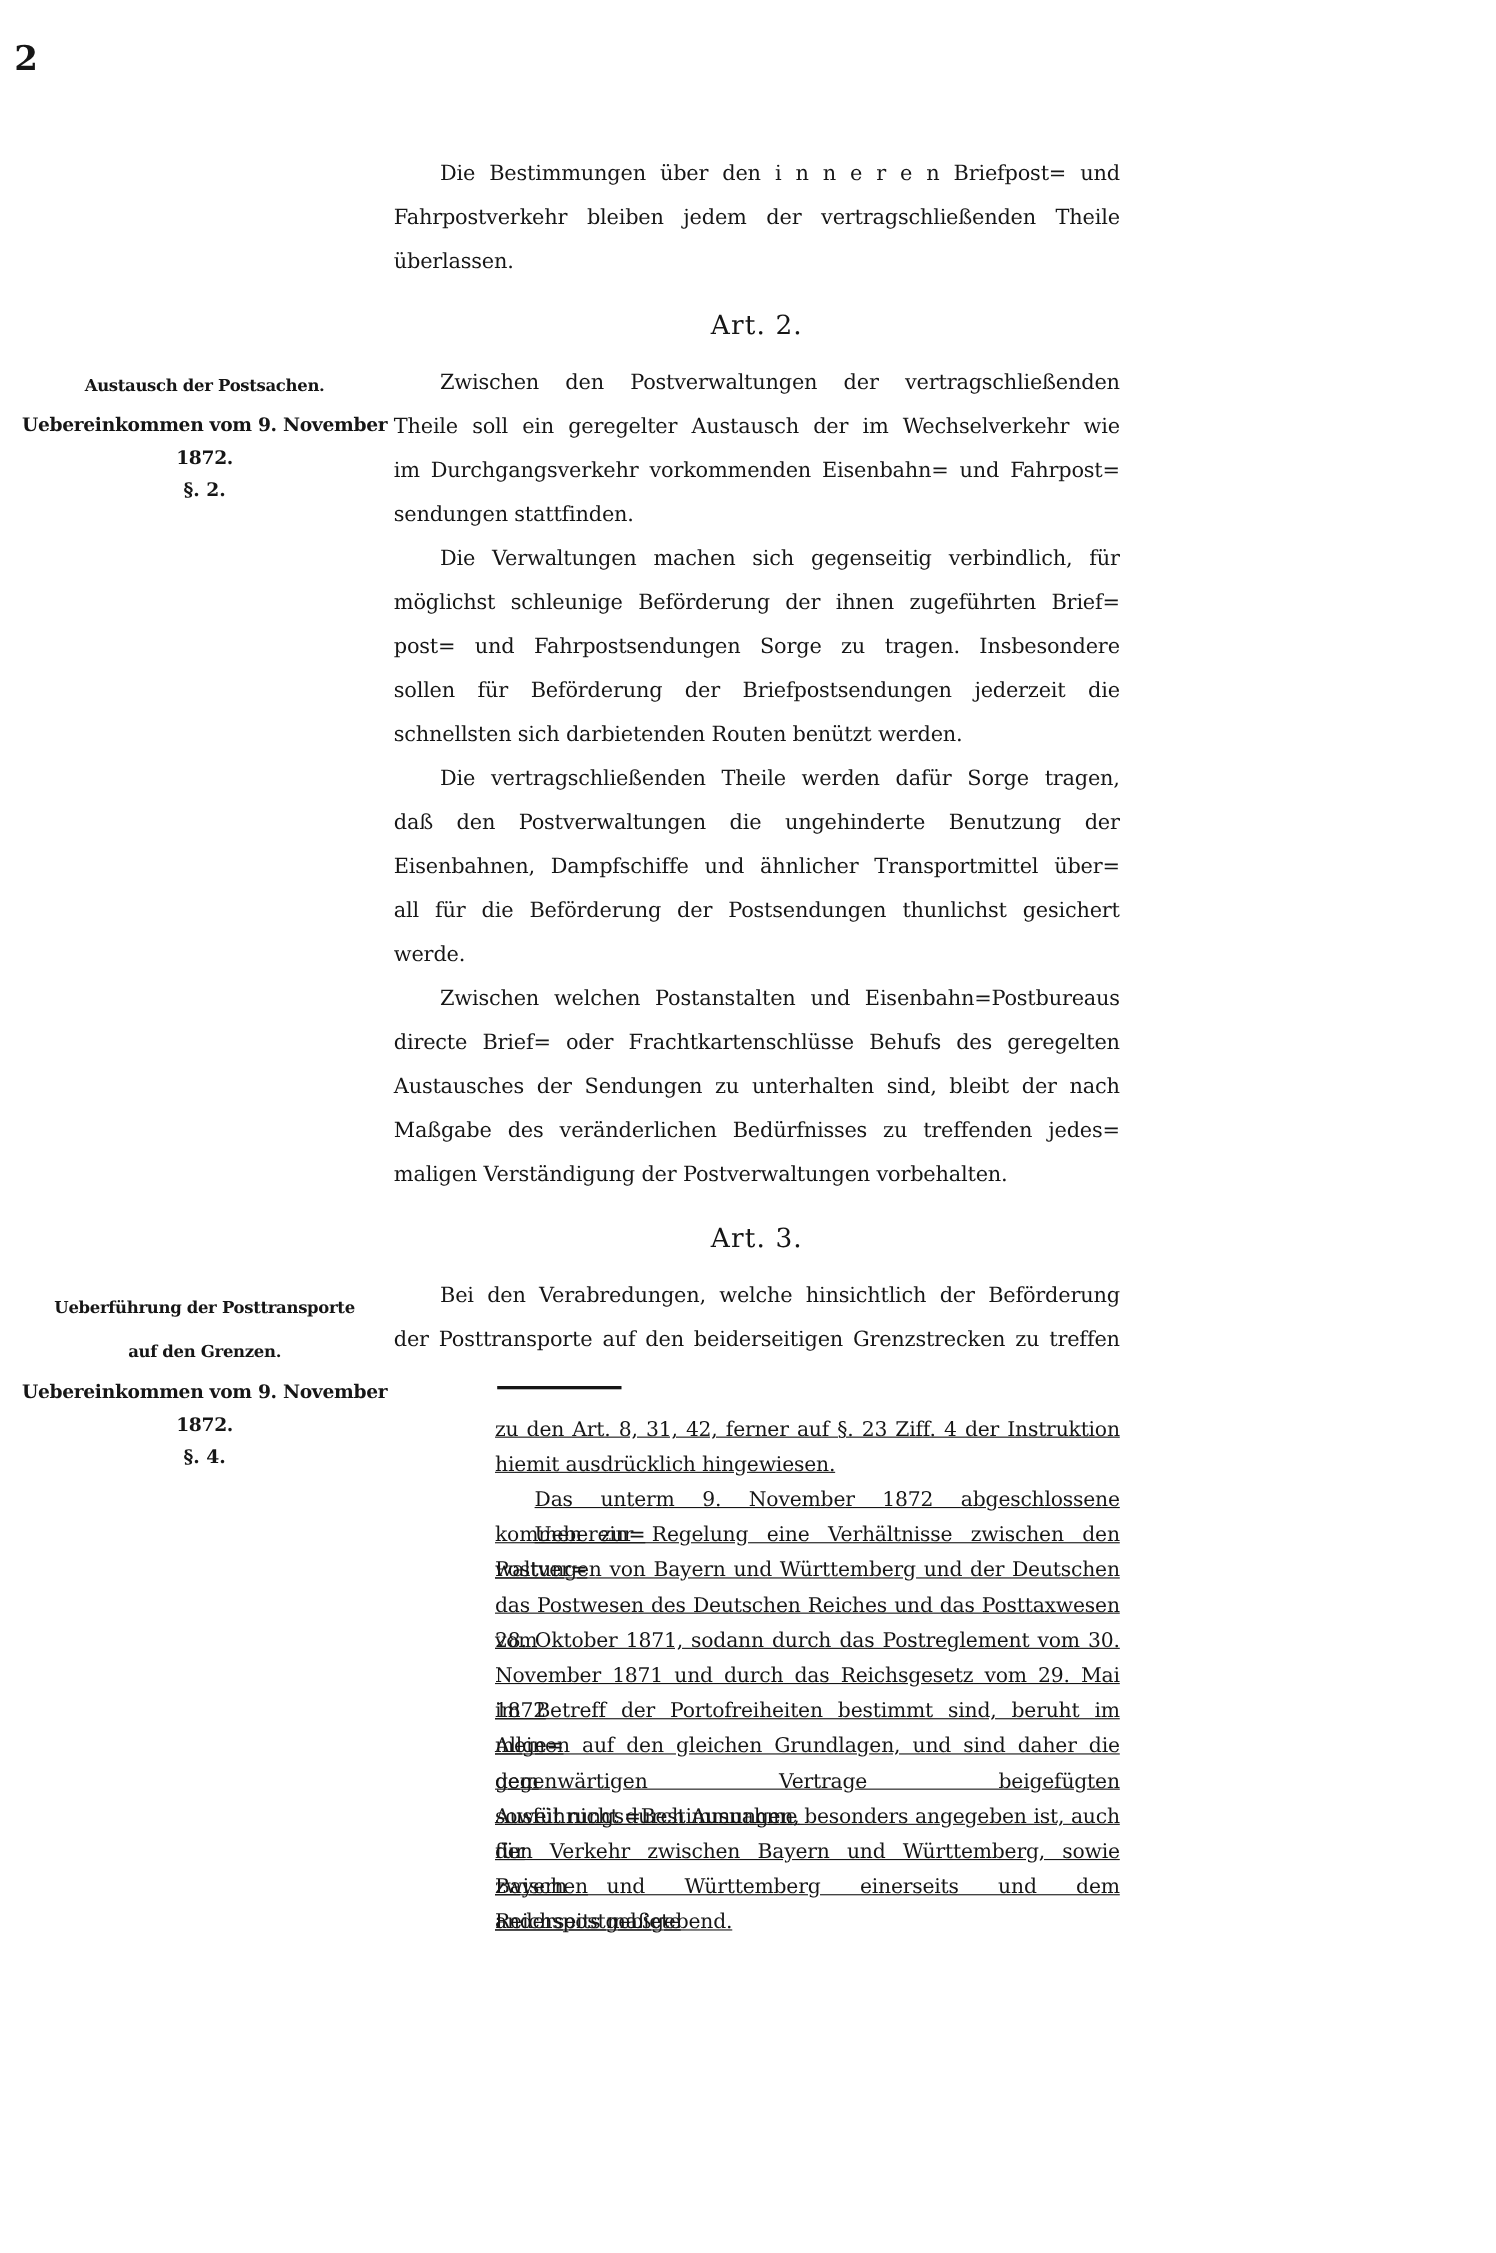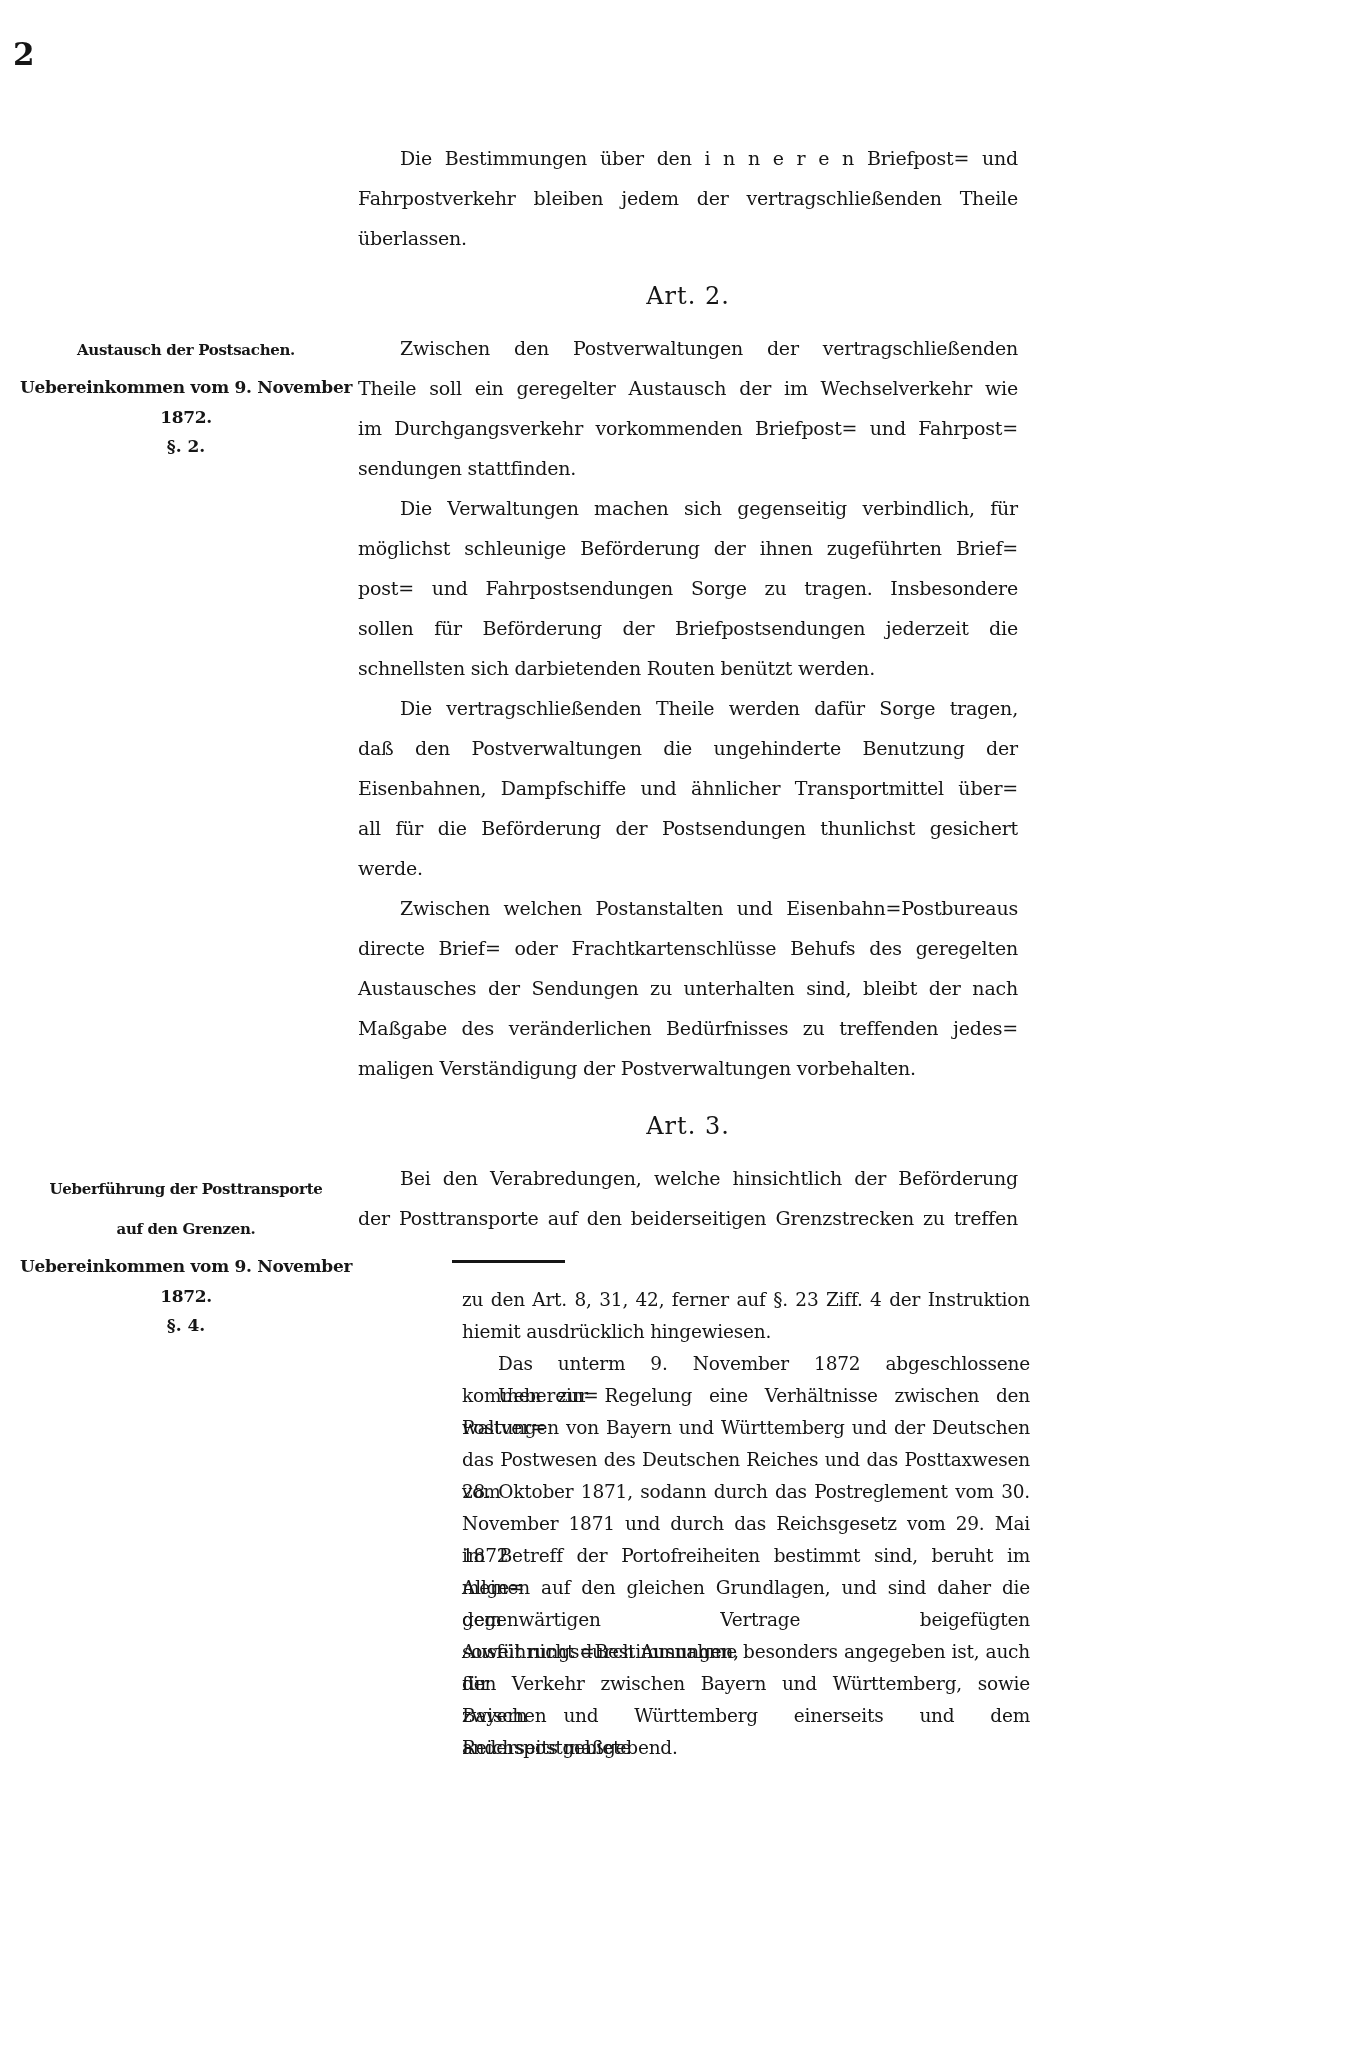--- a/index.html
+++ b/index.html
@@ -48,21 +48,21 @@
   }
   .mn-section {
     font-size:17px; font-weight:bold; line-height:28px;
     text-align:center;
   }
   
   .footnote-rule {
     position:absolute; left:452px; top:1260px;
     width:113px; height:3px; background:#161616;
   }
-  .footnote { position:absolute; left:462px; top:1284px; width:568px; }
+  .footnote { position:absolute; left:450px; top:1284px; width:568px;text-decoration:underline; }
   .fn-line {
     height:32px; line-height:32px;
     font-size:18.5px;
     text-align:justify; text-align-last:justify;
     letter-spacing:-0.2px;
   }
   .fn-line.indent { padding-left:36px; }
   .fn-line.last { text-align-last:left; }
 </style>
 </head>
@@ -88,21 +88,21 @@
   <main class="main-column" id="mainColumn">
       <div class="para">
         <div class="para-line indent">Die Bestimmungen über den  i n n e r e n  Briefpost= und</div>
         <div class="para-line">Fahrpostverkehr bleiben jedem der vertragschließenden Theile</div>
         <div class="para-line last">überlassen.</div>
       </div>
       <div class="art-heading">Art. 2.</div>
       <div class="para">
         <div class="para-line indent">Zwischen den Postverwaltungen der vertragschließenden</div>
         <div class="para-line">Theile soll ein geregelter Austausch der im Wechselverkehr wie</div>
-        <div class="para-line">im Durchgangsverkehr vorkommenden Briefpost= und Fahrpost=</div>
+        <div class="para-line">im Durchgangsverkehr vorkommenden Eisenbahn= und Fahrpost=</div>
         <div class="para-line last">sendungen stattfinden.</div>
       </div>
       <div class="para">
         <div class="para-line indent">Die Verwaltungen machen sich gegenseitig verbindlich, für</div>
         <div class="para-line">möglichst schleunige Beförderung der ihnen zugeführten Brief=</div>
         <div class="para-line">post= und Fahrpostsendungen Sorge zu tragen.  Insbesondere</div>
         <div class="para-line">sollen für Beförderung der Briefpostsendungen jederzeit die</div>
         <div class="para-line last">schnellsten sich darbietenden Routen benützt werden.</div>
       </div>
       <div class="para">

